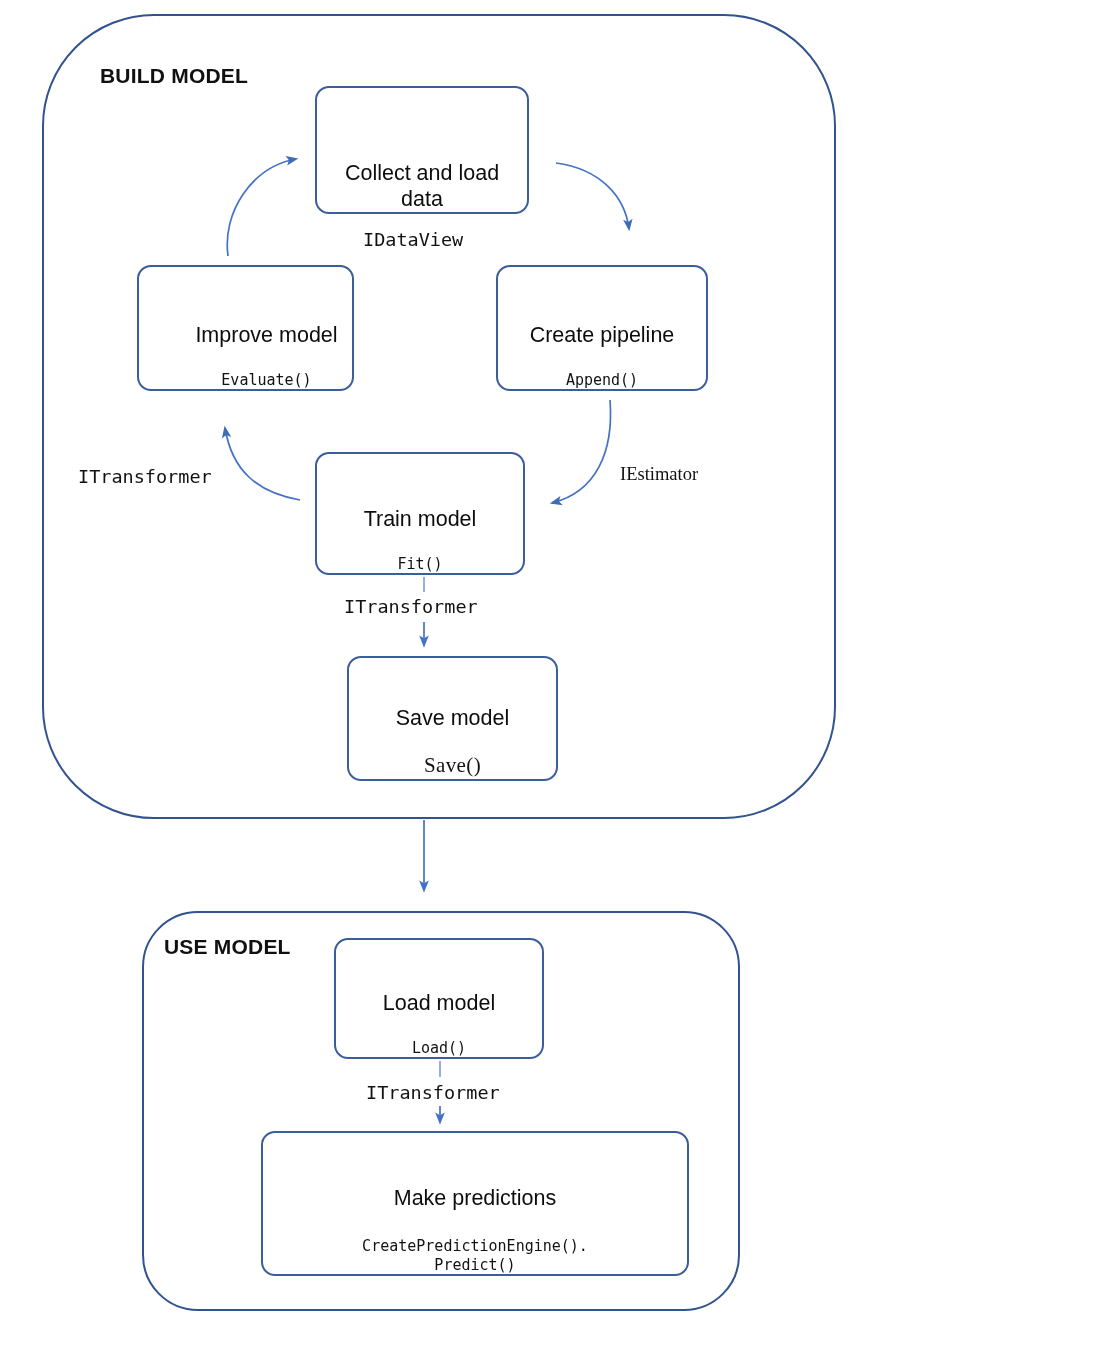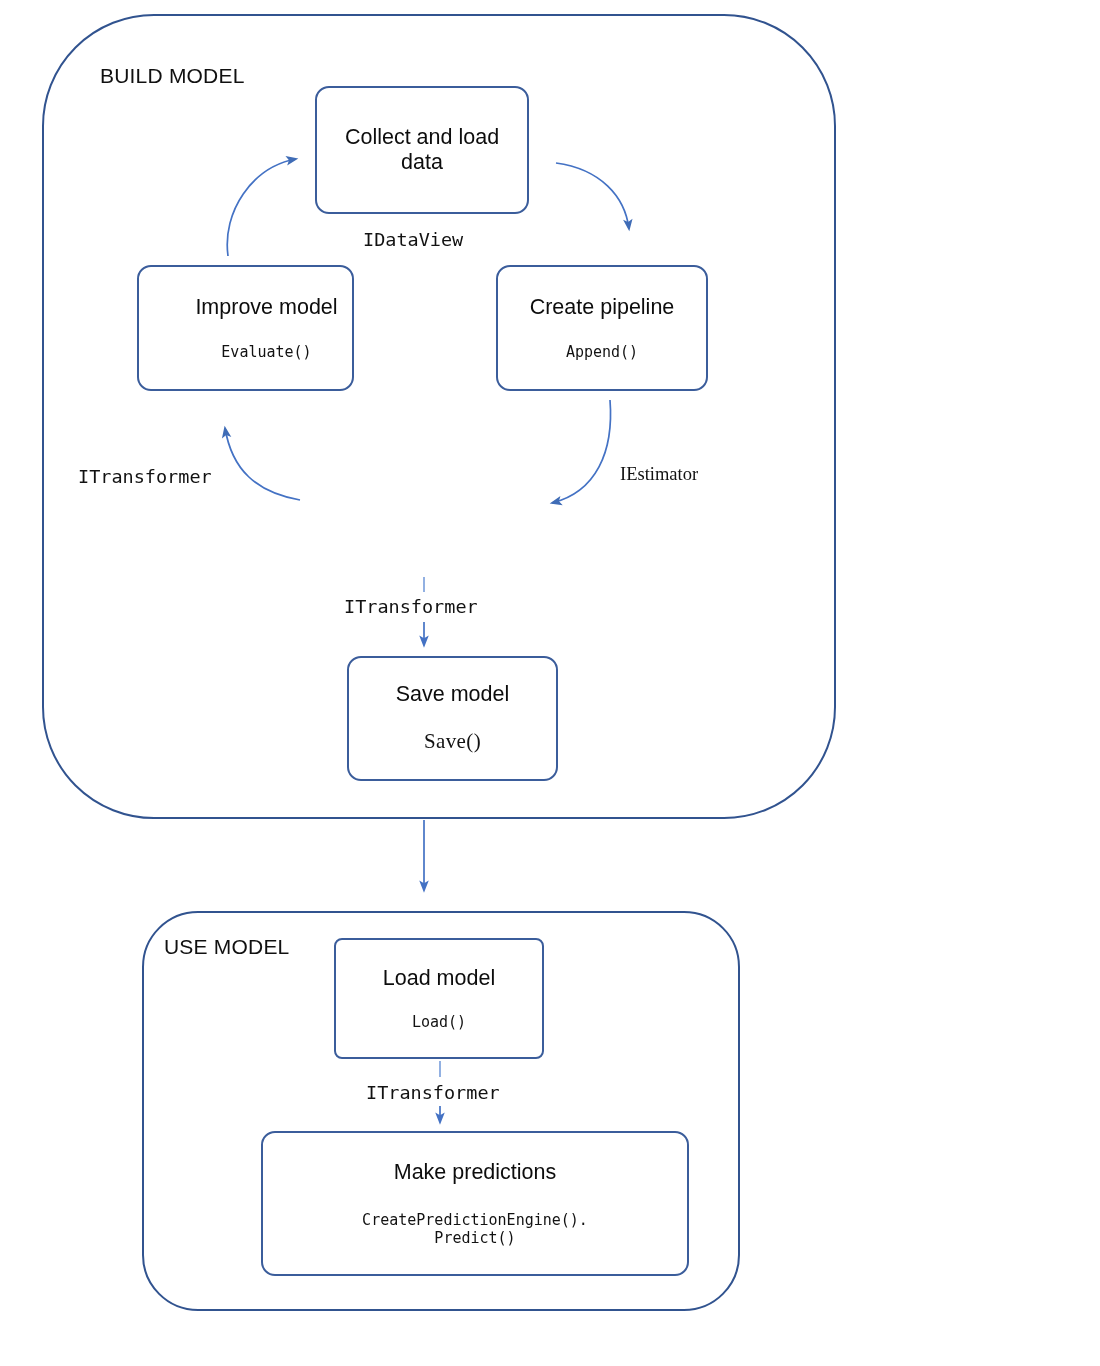--- a/index.html
+++ b/index.html
@@ -35,35 +35,36 @@
     width: 598px;
     height: 400px;
     border-radius: 56px;
   }
   .group-label {
     position: absolute;
     font-size: 21px;
     color: #101010;
     letter-spacing: 0.2px;
     white-space: nowrap;
+    font-weight: bold;
   }
   #label-build { left: 100px; top: 64px; }
   #label-use   { left: 164px; top: 935px; }
 
   
   .node {
     position: absolute;
     border: 2.2px solid #3b5d9b;
     border-radius: 14px;
     background: #ffffff;
     box-sizing: border-box;
     display: flex;
     flex-direction: column;
     align-items: center;
-    justify-content: center;
+    justify-content: flex-end;
   }
   .node .title {
     font-family: "Liberation Sans", sans-serif;
     font-size: 21.5px;
     color: #0d0d0d;
     line-height: 1.18;
     text-align: center;
     white-space: pre-line;
   }
   .node .api {
@@ -80,21 +81,21 @@
     letter-spacing: 0.4px;
   }
 
   #node-collect { left: 315px; top: 86px;   width: 214px; height: 128px; }
   #node-collect .title { margin-bottom: 0; }
 
   #node-improve { left: 137px; top: 265px;  width: 217px; height: 126px; padding-left: 42px; }
   #node-pipeline{ left: 496px; top: 265px;  width: 212px; height: 126px; }
   #node-train   { left: 315px; top: 452px;  width: 210px; height: 123px; }
   #node-save    { left: 321px; top: 656px;  width: 211px; height: 125px; margin-left: 26px; }
-  #node-load    { left: 334px; top: 938px;  width: 210px; height: 121px; border-radius: 8px; }
+  #node-load    { left: 334px; top: 938px;  width: 210px; height: 121px; }
   #node-predict { left: 261px; top: 1131px; width: 428px; height: 145px; }
   .gap-lg { height: 26px; }
   .gap-md { height: 22px; }
 
   
   .edge-label {
     position: absolute;
     font-family: "DejaVu Sans Mono", "Liberation Mono", monospace;
     font-size: 18.5px;
     color: #121212;
@@ -164,20 +165,25 @@
     <div class="gap-md"></div>
     <div class="api">Evaluate()</div>
   </div>
 
   <div class="node" id="node-pipeline">
     <div class="title">Create pipeline</div>
     <div class="gap-md"></div>
     <div class="api">Append()</div>
   </div>
 
+  <div class="node" id="node-train">
+    <div class="title">Train model</div>
+    <div class="gap-md"></div>
+    <div class="api">Fit()</div>
+  </div>
 
   <div class="node" id="node-save">
     <div class="title">Save model</div>
     <div class="gap-md"></div>
     <div class="api sans">Save()</div>
   </div>
 
   <div class="node" id="node-load">
     <div class="title">Load model</div>
     <div class="gap-md"></div>

